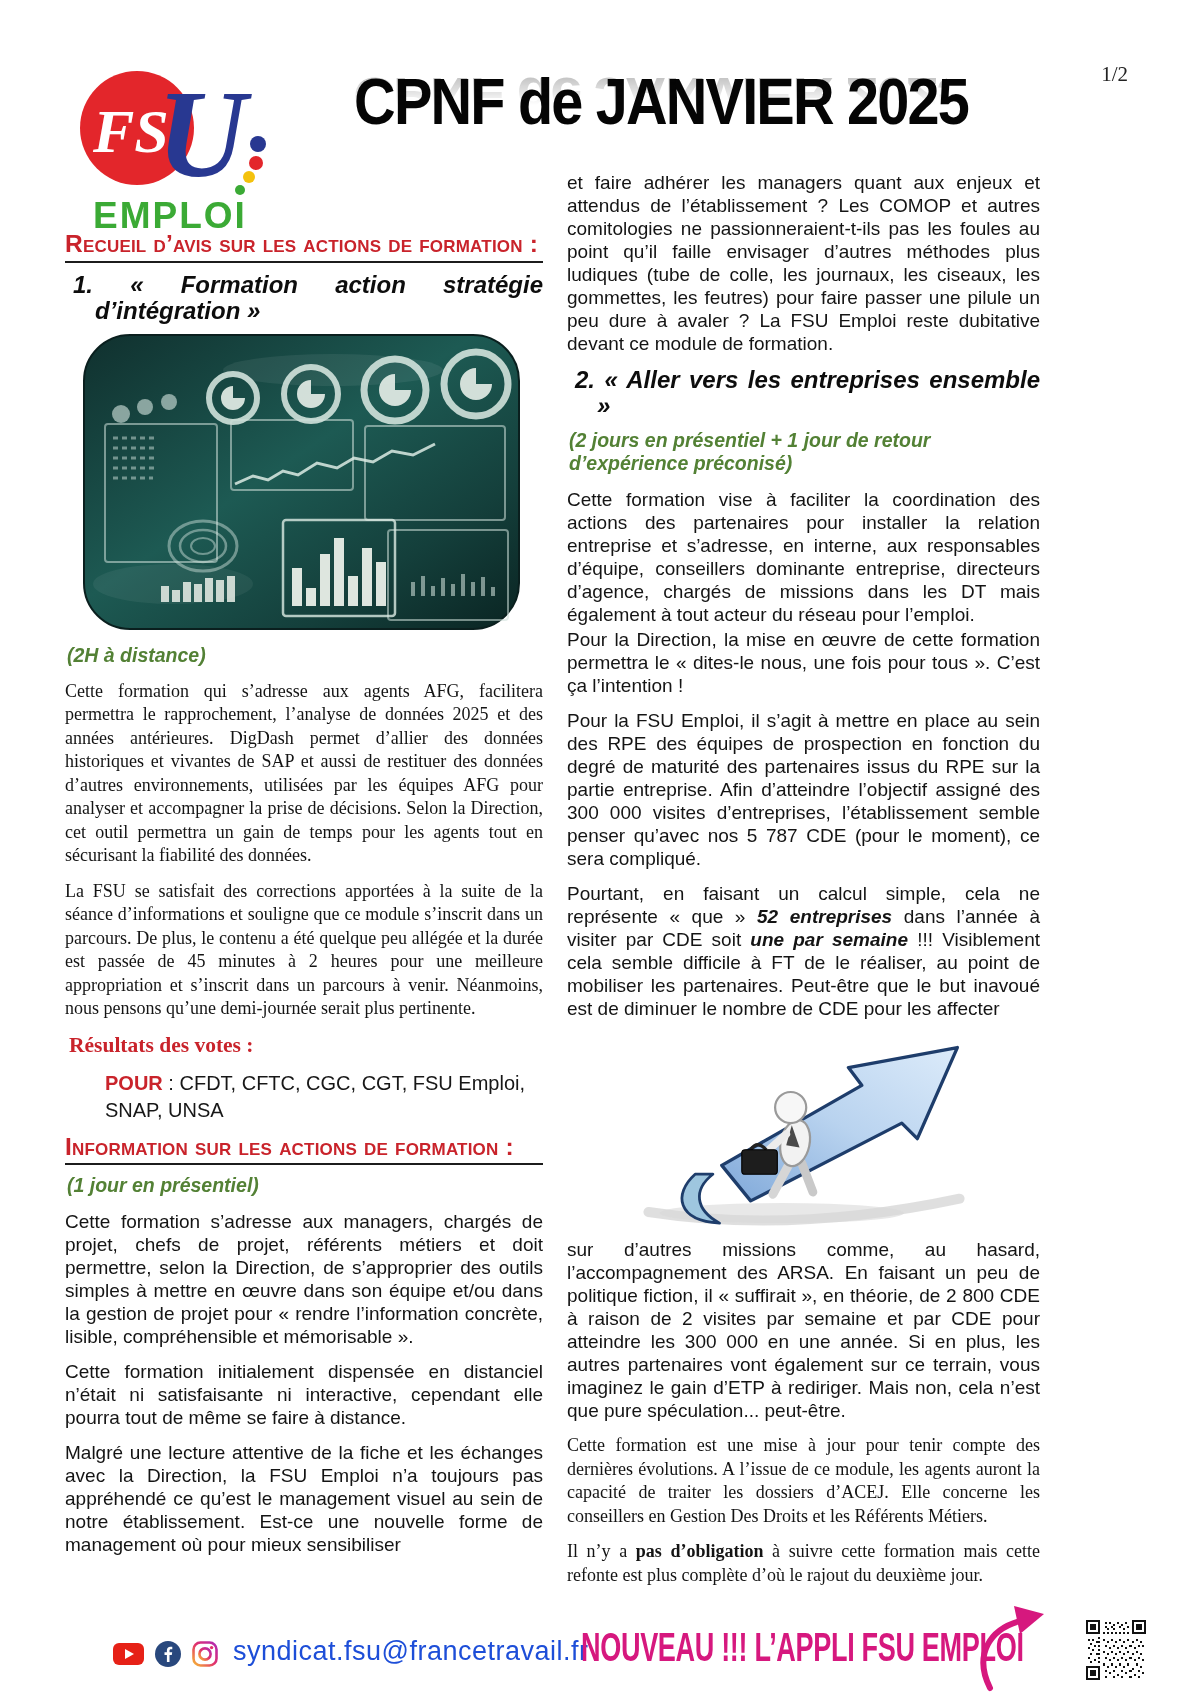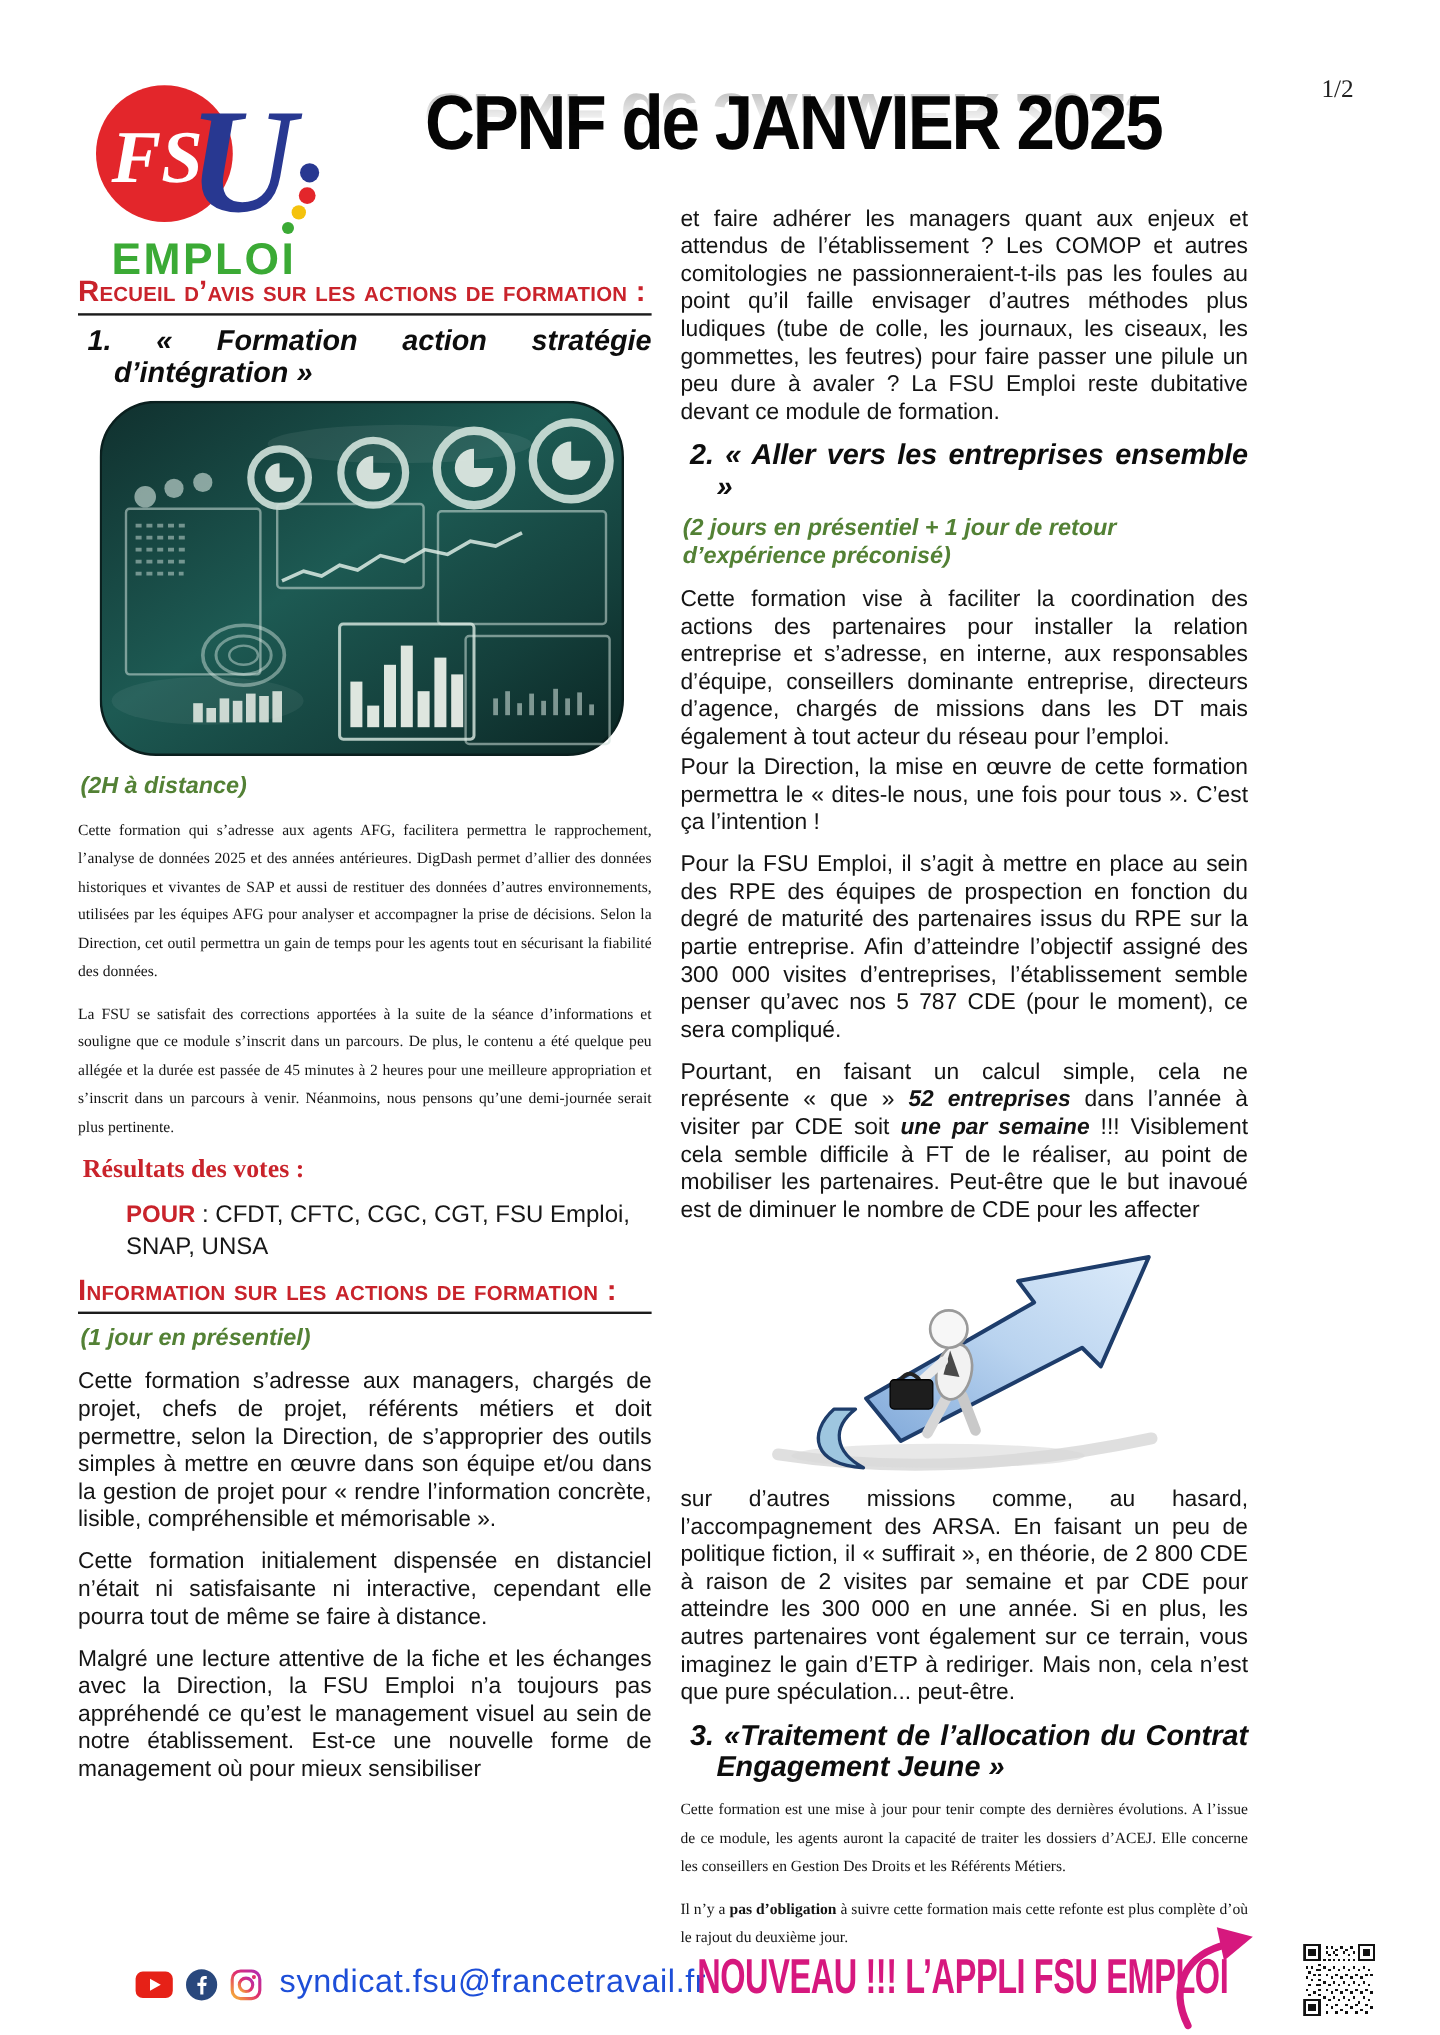--- a/index.html
+++ b/index.html
@@ -35,21 +35,21 @@
   }
   .rule{border-bottom:2px solid #1c1c1c;margin:4px 0 9px 0;}
   .item-title{
     font-weight:bold;font-style:italic;font-size:24px;line-height:26px;color:#0d0d0d;
     text-align:justify;padding-left:30px;text-indent:-22px;margin:0 0 10px 0;
   }
   .duration{color:var(--green);font-weight:bold;font-style:italic;font-size:19.5px;margin:0 0 13px 2px;}
   p.body{font-size:19px;line-height:23px;text-align:justify;margin:0 0 12px 0;color:#141414;}
   p.body.mb0{margin-bottom:2px;}
   .serif{font-family:"Liberation Serif",serif;}
-  p.body.serif{font-size:13px;line-height:23.5px;}
+  p.body.serif{font-size:18px;line-height:23.5px;}
   .b{font-weight:bold;}
   .bi{font-weight:bold;font-style:italic;margin-top:28px;}
   
   .dash-fig{margin:2px 0 14px 18px;line-height:0;}
   
   .votes-title{font-family:"Liberation Serif",serif;color:var(--red);font-weight:bold;font-size:21.5px;margin:4px 0 12px 4px;}
   .vote-line{padding-left:40px;font-size:20px;line-height:27px;}
   .vote-label{color:var(--red);font-weight:bold;}
   .gap-lg{height:10px;}
   
@@ -241,21 +241,20 @@
         <polygon points="149,84 156,104 144,102" fill="#4a4a4a"></polygon>
         <line x1="144" y1="92" x2="124" y2="110" stroke="#ececec" stroke-width="7" stroke-linecap="round"></line>
         <path d="M112 106 q6 -9 14 0" fill="none" stroke="#222" stroke-width="3"></path>
         <rect x="104" y="106" width="32" height="22" rx="3" fill="#1d1d1d" stroke="#000"></rect>
       </g>
     </svg>
   </div>
 
   <p class="body">sur d’autres missions comme, au hasard, l’accompagnement des ARSA. En faisant un peu de politique fiction, il « suffirait », en théorie, de 2 800 CDE à raison de 2 visites par semaine et par CDE pour atteindre les 300 000 en une année. Si en plus, les autres partenaires vont également sur ce terrain, vous imaginez le gain d’ETP à rediriger. Mais non, cela n’est que pure spéculation... peut-être.</p>
 
-  <div class="item-title">3. «Traitement de l’allocation du Contrat Engagement Jeune »</div>
 
   <p class="body serif">Cette formation est une mise à jour pour tenir compte des dernières évolutions. A l’issue de ce module, les agents auront la capacité de traiter les dossiers d’ACEJ. Elle concerne les conseillers en Gestion Des Droits et les Référents Métiers.</p>
   <p class="body serif"><span>Il n’y a </span><span class="b">pas d’obligation</span><span> à suivre cette formation mais cette refonte est plus complète d’où le rajout du deuxième jour.</span></p>
 </div>
 
 <div class="social-row">
   <span>
     <svg width="33" height="26" viewBox="0 0 33 26">
       <rect x="1" y="2" width="31" height="22" rx="6" fill="#e62117"></rect>
       <polygon points="13,8 13,18 22,13" fill="#ffffff"></polygon>

